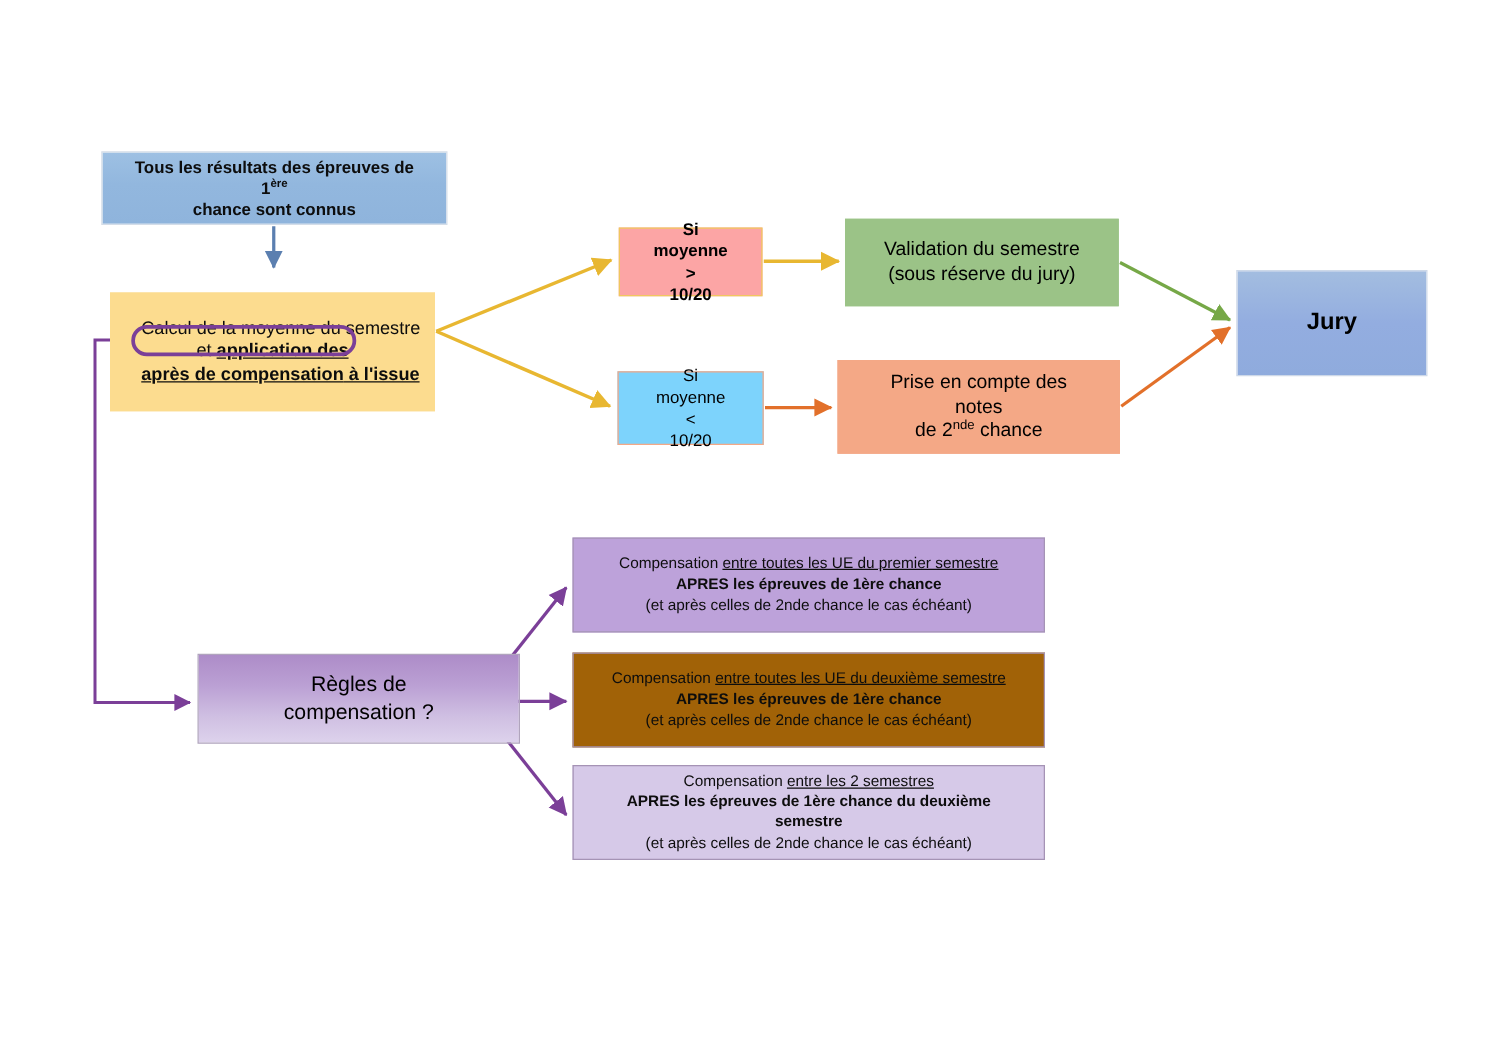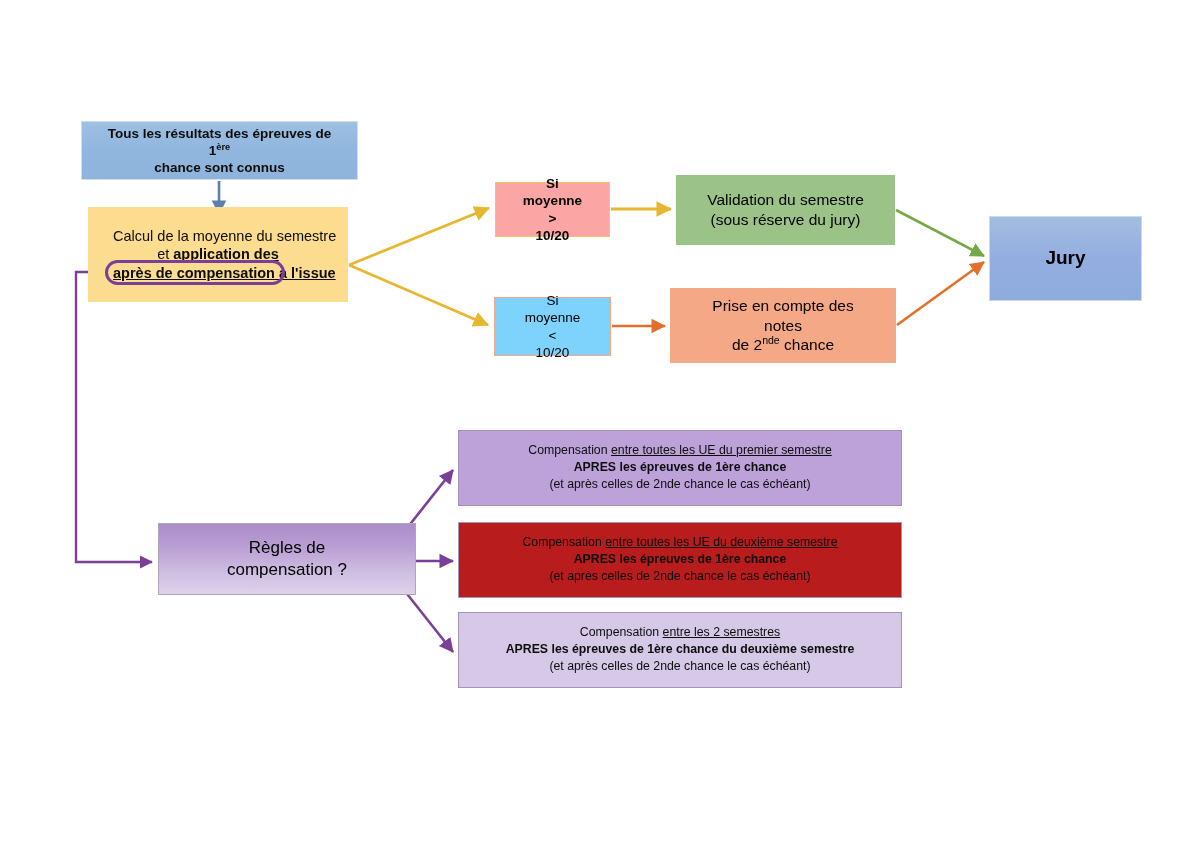--- a/index.html
+++ b/index.html
@@ -38,21 +38,21 @@
     left: 81px; top: 121px; width: 277px; height: 59px;
     background: linear-gradient(180deg, #9dc0e3 0%, #92b7de 45%, #8fb4dc 100%);
     border: 1px solid #d4dde8;
     font-weight: bold;
     font-size: 13.5px;
     color: #0d0d0d;
   }
 
   
   #calc-box {
-    left: 88px; top: 207px; width: 260px; height: 95px;
+    left: 88px; top: 234px; width: 260px; height: 95px;
     background: #fcdc8f;
     border: 1px solid #fcdc8f;
     font-size: 14.5px;
     color: #0d0d0d;
   }
   #calc-box .line { white-space: nowrap; }
   #calc-box .emph { font-weight: bold; text-decoration: underline; }
 
   
   #rules-highlight {
@@ -103,27 +103,27 @@
   
   #rules-box {
     left: 158px; top: 523px; width: 258px; height: 72px;
     background: linear-gradient(180deg, #ad8cc8 0%, #bba0d4 35%, #cfbfe2 70%, #ddd2ec 100%);
     border: 1px solid #b0a4bd;
     font-size: 17px;
   }
 
   
   .comp-box {
-    left: 458px; width: 444px; height: 76px;
+    left: 458px; width: 378px; height: 76px;
     font-size: 12.3px;
     border: 1px solid #a593b5;
     color: #0d0d0d;
   }
   #comp-1 { top: 430px; background: #bda2da; }
-  #comp-2 { top: 522px; background: #b91c1c; }
+  #comp-2 { top: 522px; background: #a16207; }
   #comp-3 { top: 612px; background: #d6c9e8; }
   .comp-box .l1 { margin-bottom: 1px; }
   .comp-box .l2 { font-weight: bold; margin-bottom: 1px; }
   .comp-box .l3 { }
   .u { text-decoration: underline; }
   .b { font-weight: bold; }
   sup { font-size: 0.68em; vertical-align: super; line-height: 0; }
 </style>
 </head>
 <body>

